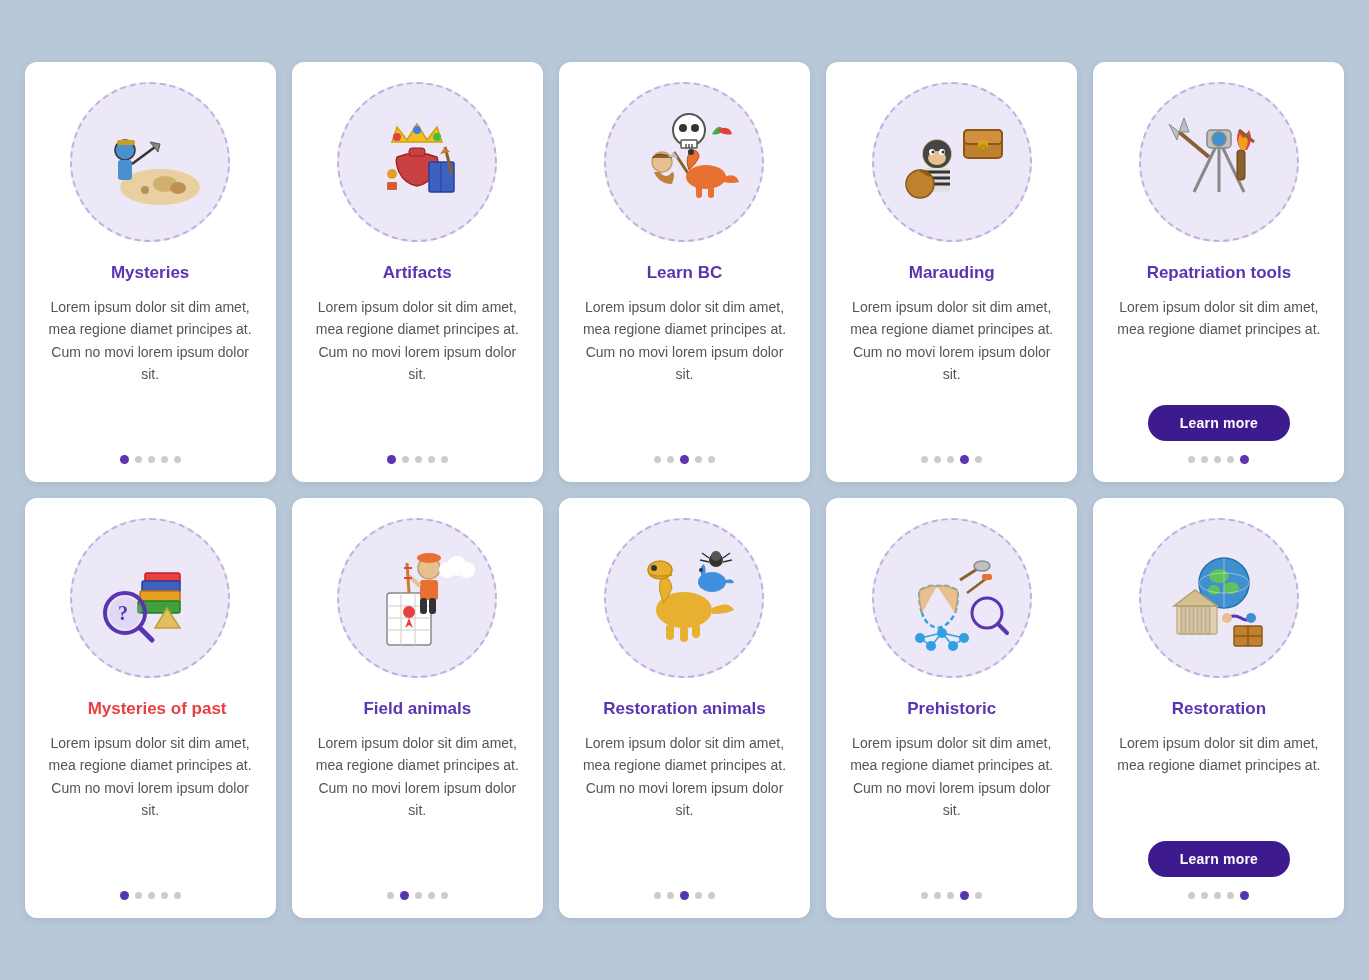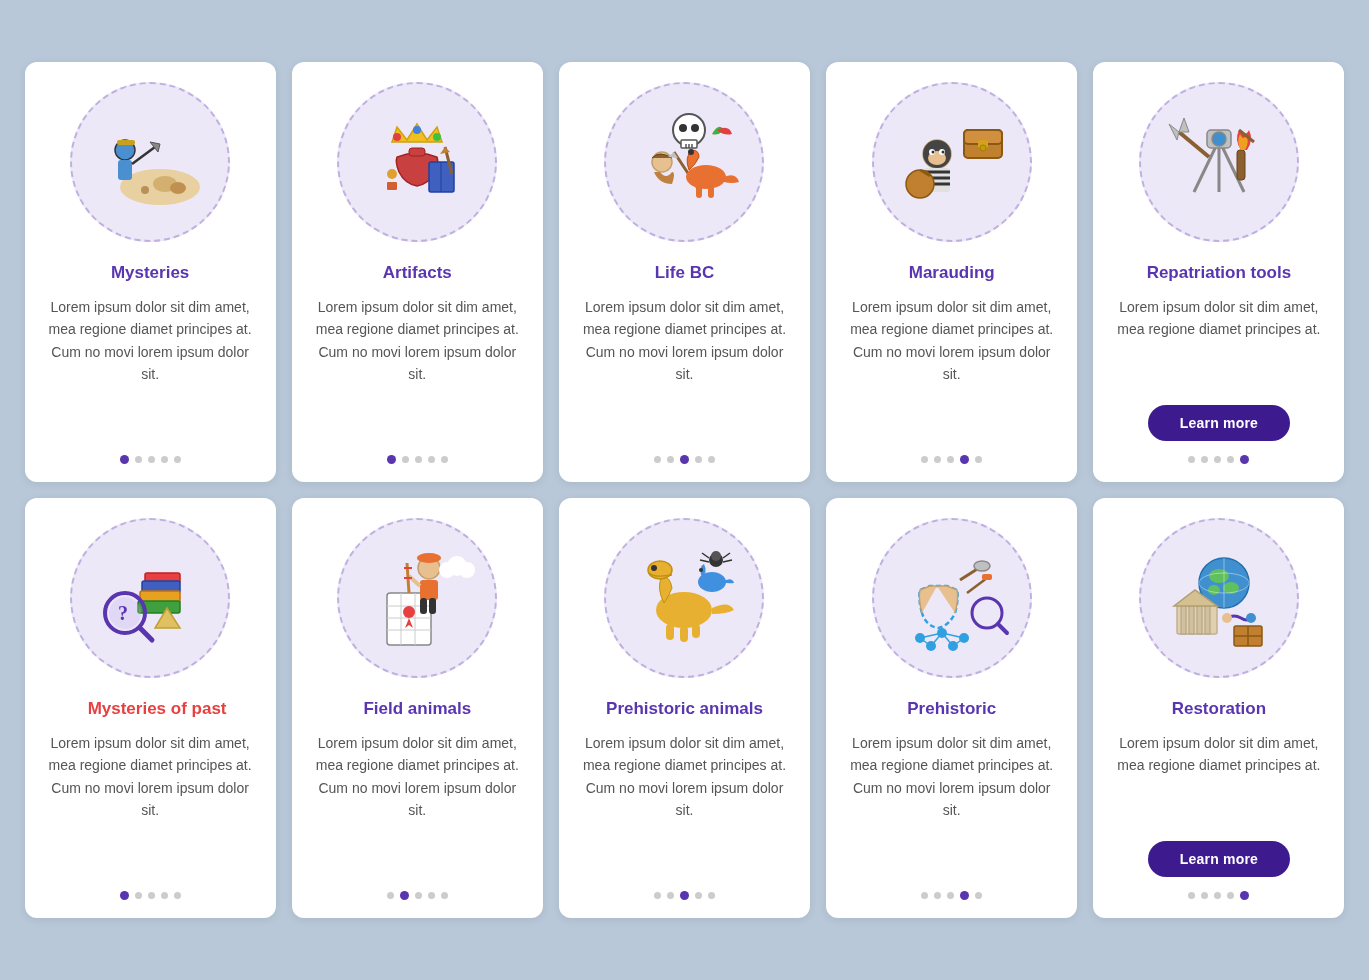--- a/index.html
+++ b/index.html
@@ -209,21 +209,21 @@
 
         <path d="M100,75 Q112,70 115,80 Q108,82 100,80 Z" fill="#e87030"></path>
 
         <rect x="72" y="84" width="6" height="12" rx="3" fill="#e87030"></rect>
         <rect x="84" y="84" width="6" height="12" rx="3" fill="#e87030"></rect>
 
         <path d="M88,32 Q95,20 100,28 Q94,34 88,32 Z" fill="#40b040"></path>
         <path d="M93,28 Q105,22 108,32 Q100,34 93,28 Z" fill="#e04040"></path>
       </svg>
     </div>
-    <div class="card-title">Life BC</div>
+    <div class="card-title">Learn BC</div>
     <div class="card-body">Lorem ipsum dolor sit dim amet, mea regione diamet principes at. Cum no movi lorem ipsum dolor sit.</div>
     <div class="card-dots">
       <div class="dot"></div>
       <div class="dot"></div>
       <div class="dot active"></div>
       <div class="dot"></div>
       <div class="dot"></div>
     </div>
   </div>
 
@@ -409,21 +409,21 @@
 
         <circle cx="92" cy="22" r="7" fill="#333"></circle>
         <circle cx="92" cy="18" r="5" fill="#555"></circle>
 
         <line x1="85" y1="20" x2="78" y2="15" stroke="#333" stroke-width="1.5"></line>
         <line x1="85" y1="24" x2="76" y2="22" stroke="#333" stroke-width="1.5"></line>
         <line x1="99" y1="20" x2="106" y2="15" stroke="#333" stroke-width="1.5"></line>
         <line x1="99" y1="24" x2="108" y2="22" stroke="#333" stroke-width="1.5"></line>
       </svg>
     </div>
-    <div class="card-title">Prehistoric animals</div>
+    <div class="card-title">Restoration animals</div>
     <div class="card-body">Lorem ipsum dolor sit dim amet, mea regione diamet principes at. Cum no movi lorem ipsum dolor sit.</div>
     <div class="card-dots">
       <div class="dot"></div>
       <div class="dot"></div>
       <div class="dot active"></div>
       <div class="dot"></div>
       <div class="dot"></div>
     </div>
   </div>
 

